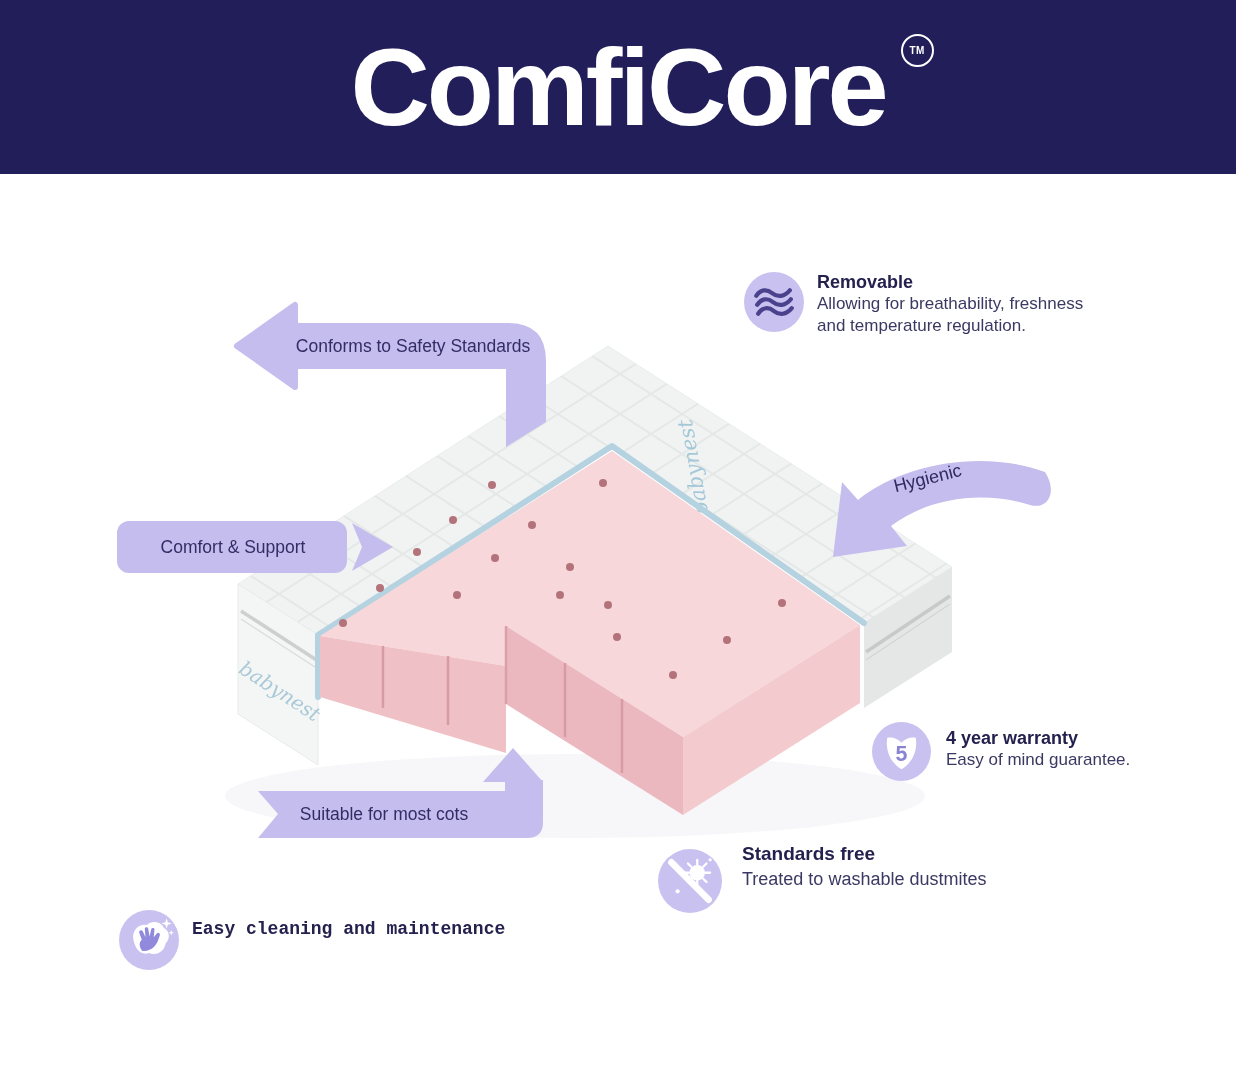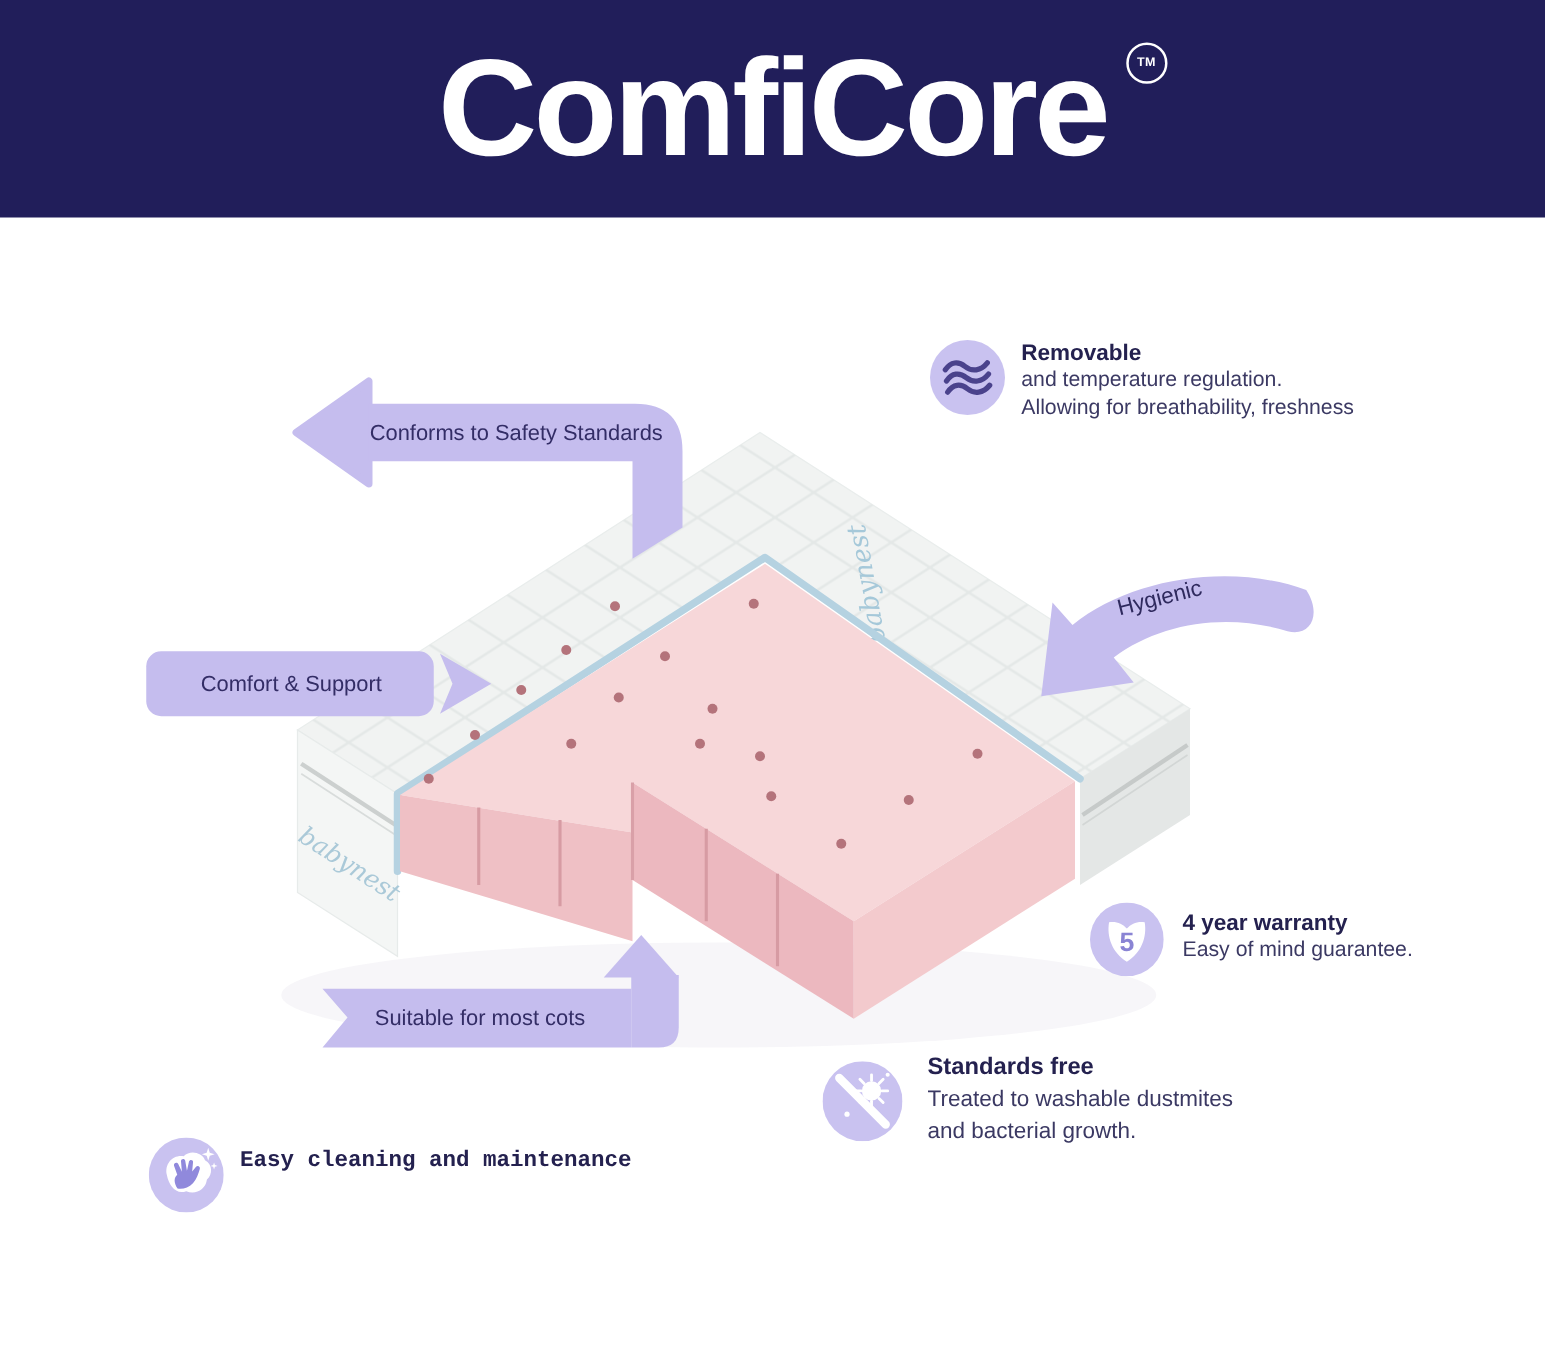--- a/index.html
+++ b/index.html
@@ -127,22 +127,22 @@
       <circle cx="30" cy="30" r="30" fill="#c9c2f0"></circle>
       <g transform="rotate(-6 30 30)" stroke="#4a428c" stroke-width="4.2" fill="none" stroke-linecap="round">
         <path d="M13,22 C18,16 24,16 29,21 C34,26 41,26 47,20"></path>
         <path d="M13,31 C18,25 24,25 29,30 C34,35 41,35 47,29"></path>
         <path d="M13,40 C18,34 24,34 29,39 C34,44 41,44 47,38"></path>
       </g>
     </svg>
   </div>
   <div class="ftext" style="left:817px;top:271px;">
     <div class="f-title">Removable</div>
+    <div class="f-desc">Allowing for breathability, freshness</div>
     <div class="f-desc">and temperature regulation.</div>
-    <div class="f-desc">Allowing for breathability, freshness</div>
   </div>
 
   <div class="ficon" style="left:872px;top:722px;">
     <svg width="59" height="59" viewBox="0 0 58 58">
       <circle cx="29" cy="29" r="29" fill="#c9c2f0"></circle>
       <path d="M15,15.5 C20.5,14.5 25.5,16.5 29,20.5 C32.5,16.5 37.5,14.5 43,15.5 C45,27 40.5,39.5 29,46.5 C17.5,39.5 13,27 15,15.5 Z" fill="#ffffff"></path>
       <text x="29" y="38" text-anchor="middle" font-family="Liberation Sans, sans-serif" font-size="21" font-weight="700" fill="#8a84d4">5</text>
     </svg>
   </div>
   <div class="ftext" style="left:946px;top:727px;">
@@ -166,21 +166,20 @@
       <circle cx="38" cy="23" r="7.5" fill="#ffffff"></circle>
       <circle cx="50.5" cy="10.5" r="1.6" fill="#ffffff"></circle>
       <circle cx="19" cy="41" r="2" fill="#ffffff"></circle>
       <circle cx="44" cy="45" r="1.6" fill="#ffffff"></circle>
       <line x1="13" y1="13" x2="49" y2="49" stroke="#ffffff" stroke-width="6.5" stroke-linecap="round"></line>
     </svg>
   </div>
   <div class="ftext big" style="left:742px;top:841px;">
     <div class="f-title">Standards free</div>
     <div class="f-desc">Treated to washable dustmites</div>
-    <div class="f-desc">and bacterial growth.</div>
   </div>
 
   <div class="ficon" style="left:119px;top:910px;">
     <svg width="60" height="60" viewBox="0 0 58 58">
       <circle cx="29" cy="29" r="29" fill="#c9c2f0"></circle>
       <path d="M14,29 C12,20 19,13 27,14.5 C32,9.5 41,11.5 43.5,17.5 C49.5,20.5 49.5,28.5 45,32.5 C44,40.5 36,44.5 29,41.5 C21,44.5 15.5,37 14,29 Z" fill="#ffffff"></path>
       <path transform="rotate(-12 28 28)" fill="#9089dc" d="M20,38 C18,33 19,29 22,27.5 L21,20 C21,18 24,17.5 24.5,19.5 L26,26 L27,18 C27.3,16 30.3,16.2 30.3,18.2 L30,26 L33,19.5 C33.8,17.7 36.6,18.6 36,20.5 L33.8,27.5 L37.5,24.5 C39,23.3 41,25 40,26.8 C38,30.5 36,34 32.5,36.5 C28.5,39.3 23.5,39.5 20,38 Z"></path>
       <path transform="translate(46,13)" fill="#ffffff" d="M0,-5 L1.2,-1.2 L5,0 L1.2,1.2 L0,5 L-1.2,1.2 L-5,0 L-1.2,-1.2 Z"></path>
       <path transform="translate(50.5,22) scale(0.55)" fill="#ffffff" d="M0,-5 L1.2,-1.2 L5,0 L1.2,1.2 L0,5 L-1.2,1.2 L-5,0 L-1.2,-1.2 Z"></path>
     </svg>

